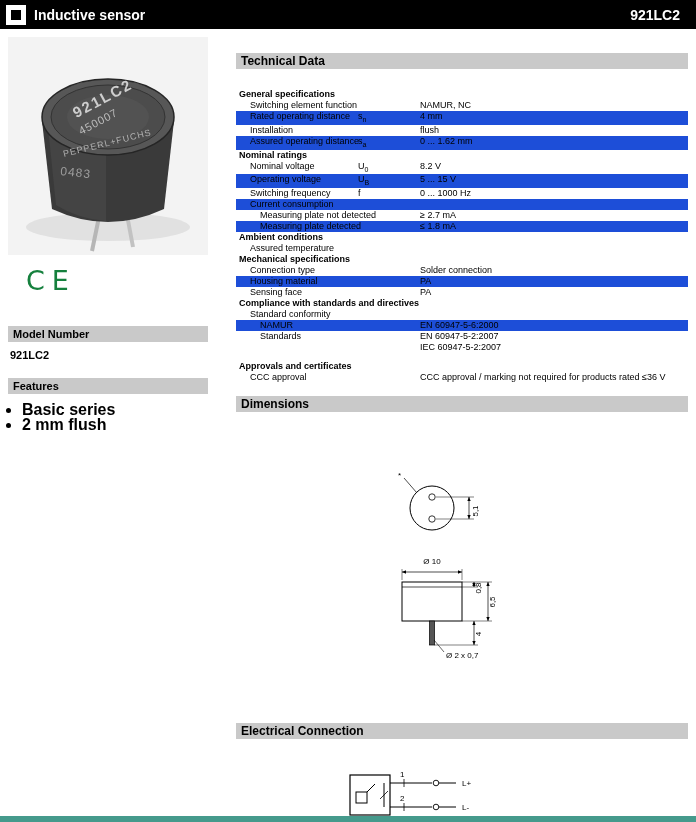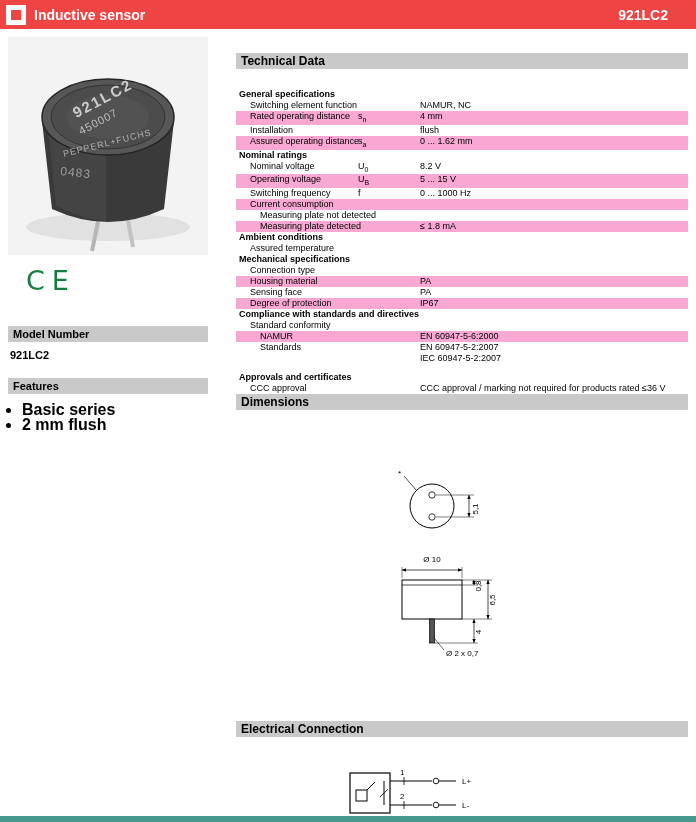--- a/index.html
+++ b/index.html
@@ -1,22 +1,22 @@
 <!DOCTYPE html>
 <html><head>
 <meta charset="utf-8">
 <style>
   * { margin:0; padding:0; box-sizing:border-box; }
   html,body { background:#fff; }
   body { font-family:"Liberation Sans","DejaVu Sans",sans-serif; color:#000; }
   .page { position:relative; width:696px; height:822px; background:#fff; overflow:hidden; }
 
   
-  .topbar { position:absolute; top:0; left:0; right:0; height:29px; background:#ef4444;
-            display:flex; align-items:center; padding:0 28px 0 6px; }
+  .topbar { position:absolute; top:0; left:0; right:0; height:29px; background:#000000;
+            display:flex; align-items:center; padding:0 16px 0 6px; }
   .logo { width:20px; height:20px; border:5px solid #fff; margin-right:8px; flex:0 0 auto; }
   .topbar-title { color:#fff; font-weight:bold; font-size:14px; flex:1; }
   .topbar-model { color:#fff; font-weight:bold; font-size:14px; }
   .bottombar { position:absolute; left:0; right:0; bottom:0; height:6px; background:#459a8c; }
 
   .content { position:absolute; top:29px; left:0; right:0; display:flex; padding:8px; gap:28px; }
   .left-col { width:200px; flex:0 0 auto; }
   .right-col { width:452px; flex:0 0 auto; padding-top:16px; }
 
   
@@ -34,27 +34,27 @@
   .ft-bar { margin-top:17px; }
   .features { margin:8px 0 0 14px; }
   .features li { font-size:16px; font-weight:bold; line-height:15px; }
 
   
   .tech-table { margin-top:20px; }
   .t-sect { font-weight:bold; font-size:9px; line-height:11px; padding-left:3px; }
   .t-sect.gap { margin-top:8px; }
   .t-row { display:grid; grid-template-columns:122px 62px 1fr; font-size:9px; line-height:11px;
            min-height:11px; align-items:start; }
-  .t-row.shade { background:#f9a8d4; }
+  .t-row.shade { background:#1d4ed8; }
   .t-label { padding-left:14px; white-space:nowrap; }
   .t-row.ind2 .t-label { padding-left:24px; }
   .t-sym sub { font-size:7px; }
   .t-val { white-space:pre-line; }
 
-  .dims-bar { }
+  .dims-bar { margin-top:13px; }
   .elec-bar { margin-top:11px; }
   .drawing svg { display:block; font-family:"Liberation Sans","DejaVu Sans",sans-serif; }
   .dwg-text { font-size:8px; fill:#000; }
 </style>
 </head>
 <body>
 
 <div class="page">
 
   <header class="topbar">
@@ -143,50 +143,47 @@
             <div class="t-val">0 ... 1000 Hz</div>
           </div>
           <div class="t-row ind1 shade">
             <div class="t-label">Current consumption</div>
             <div class="t-sym"></div>
             <div class="t-val"></div>
           </div>
           <div class="t-row ind2">
             <div class="t-label">Measuring plate not detected</div>
             <div class="t-sym"></div>
+            <div class="t-val">≥ 2.7 mA</div>
           </div>
           <div class="t-row ind2 shade">
             <div class="t-label">Measuring plate detected</div>
             <div class="t-sym"></div>
             <div class="t-val">≤ 1.8 mA</div>
           </div>
           <div class="t-sect">Ambient conditions</div>
           <div class="t-row ind1">
             <div class="t-label">Assured temperature</div>
             <div class="t-sym"></div>
           </div>
           <div class="t-sect">Mechanical specifications</div>
           <div class="t-row ind1">
             <div class="t-label">Connection type</div>
             <div class="t-sym"></div>
+            <div class="t-val">Solder connection</div>
           </div>
           <div class="t-row ind1 shade">
             <div class="t-label">Housing material</div>
             <div class="t-sym"></div>
             <div class="t-val">PA</div>
           </div>
           <div class="t-row ind1">
             <div class="t-label">Sensing face</div>
             <div class="t-sym"></div>
             <div class="t-val">PA</div>
-          </div>
-          <div class="t-row ind1 shade">
-            <div class="t-label">Degree of protection</div>
-            <div class="t-sym"></div>
-            <div class="t-val">IP67</div>
           </div>
           <div class="t-sect">Compliance with standards and directives</div>
           <div class="t-row ind1">
             <div class="t-label">Standard conformity</div>
             <div class="t-sym"></div>
             <div class="t-val"></div>
           </div>
           <div class="t-row ind2 shade">
             <div class="t-label">NAMUR</div>
             <div class="t-sym"></div>

